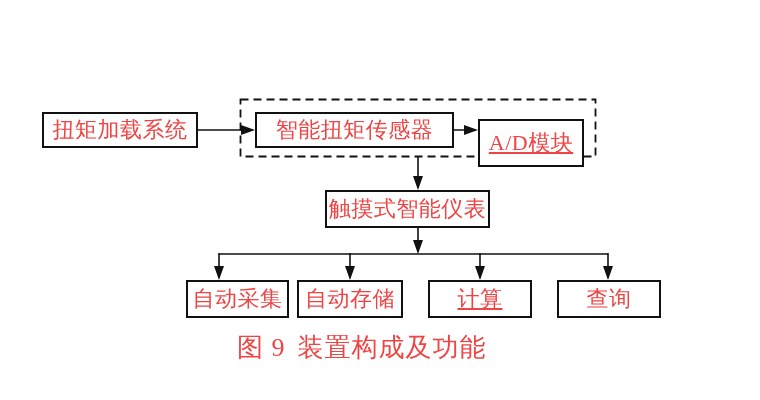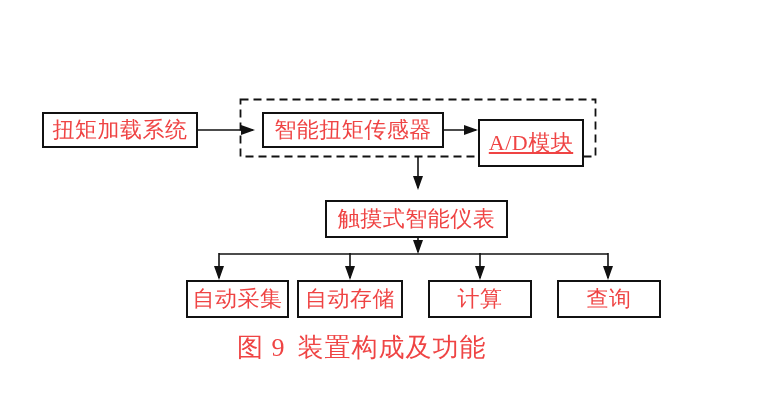--- a/index.html
+++ b/index.html
@@ -31,26 +31,26 @@
     background: #ffffff;
     display: flex;
     align-items: center;
     justify-content: center;
     font-size: 22px;
     line-height: 1;
     white-space: nowrap;
     letter-spacing: 0.5px;
   }
   .n-torque   { left: 42px;  top: 112px; width: 156px; height: 36px; }
-  .n-sensor   { left: 262px; top: 112px; width: 182px; height: 36px; }
+  .n-sensor   { left: 255px; top: 112px; width: 199px; height: 36px; }
   .n-ad       { left: 478px; top: 119px; width: 106px; height: 48px; text-decoration: underline; }
-  .n-inst     { left: 325px; top: 200px; width: 183px; height: 38px; font-family: Liberation Serif, serif; }
+  .n-inst     { left: 325px; top: 190px; width: 165px; height: 38px; font-family: Liberation Serif, serif; }
   .n-collect  { left: 168px; top: 280px; width: 103px; height: 38px; margin-left: 18px; }
   .n-store    { left: 297px; top: 280px; width: 106px; height: 38px; }
-  .n-compute  { left: 428px; top: 280px; width: 104px; height: 38px; }
+  .n-compute  { left: 428px; top: 280px; width: 104px; height: 38px; text-decoration: underline; }
   .n-query    { left: 557px; top: 280px; width: 104px; height: 38px; }
   .caption {
     position: absolute;
     left: 237px;
     top: 334px;
     font-size: 26px;
     line-height: 1.1;
     white-space: nowrap;
     letter-spacing: 1px;
   }

